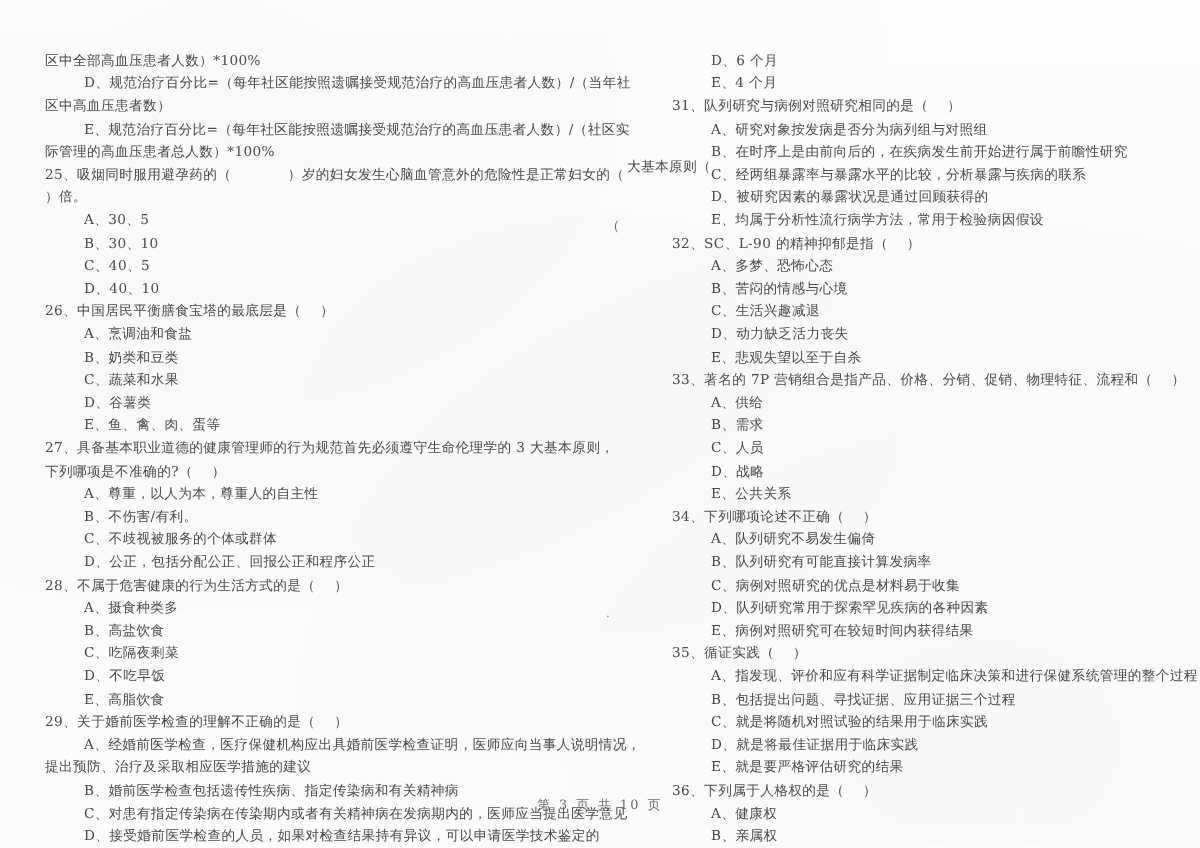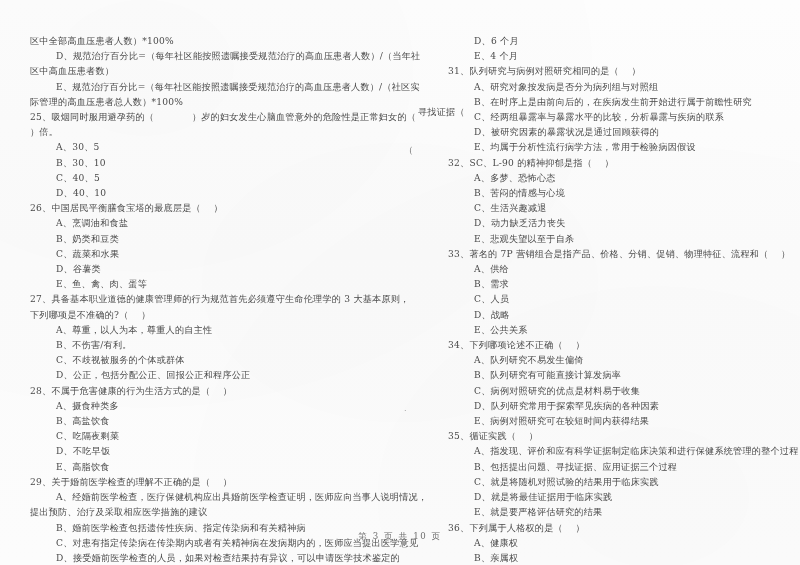--- a/index.html
+++ b/index.html
@@ -180,14 +180,14 @@
 
   </div>
 
   <div id="spill-marker-a">（</div>
 
   <div id="spill-marker-b">.</div>
 
   <div id="footer">第 3 页 共 10 页</div>
 
   <div id="scan-noise"></div>
-<div id="spill-25">寻找证据（</div>
+<div id="spill-25">大基本原则（</div>
   </div>
 
 </body></html>

